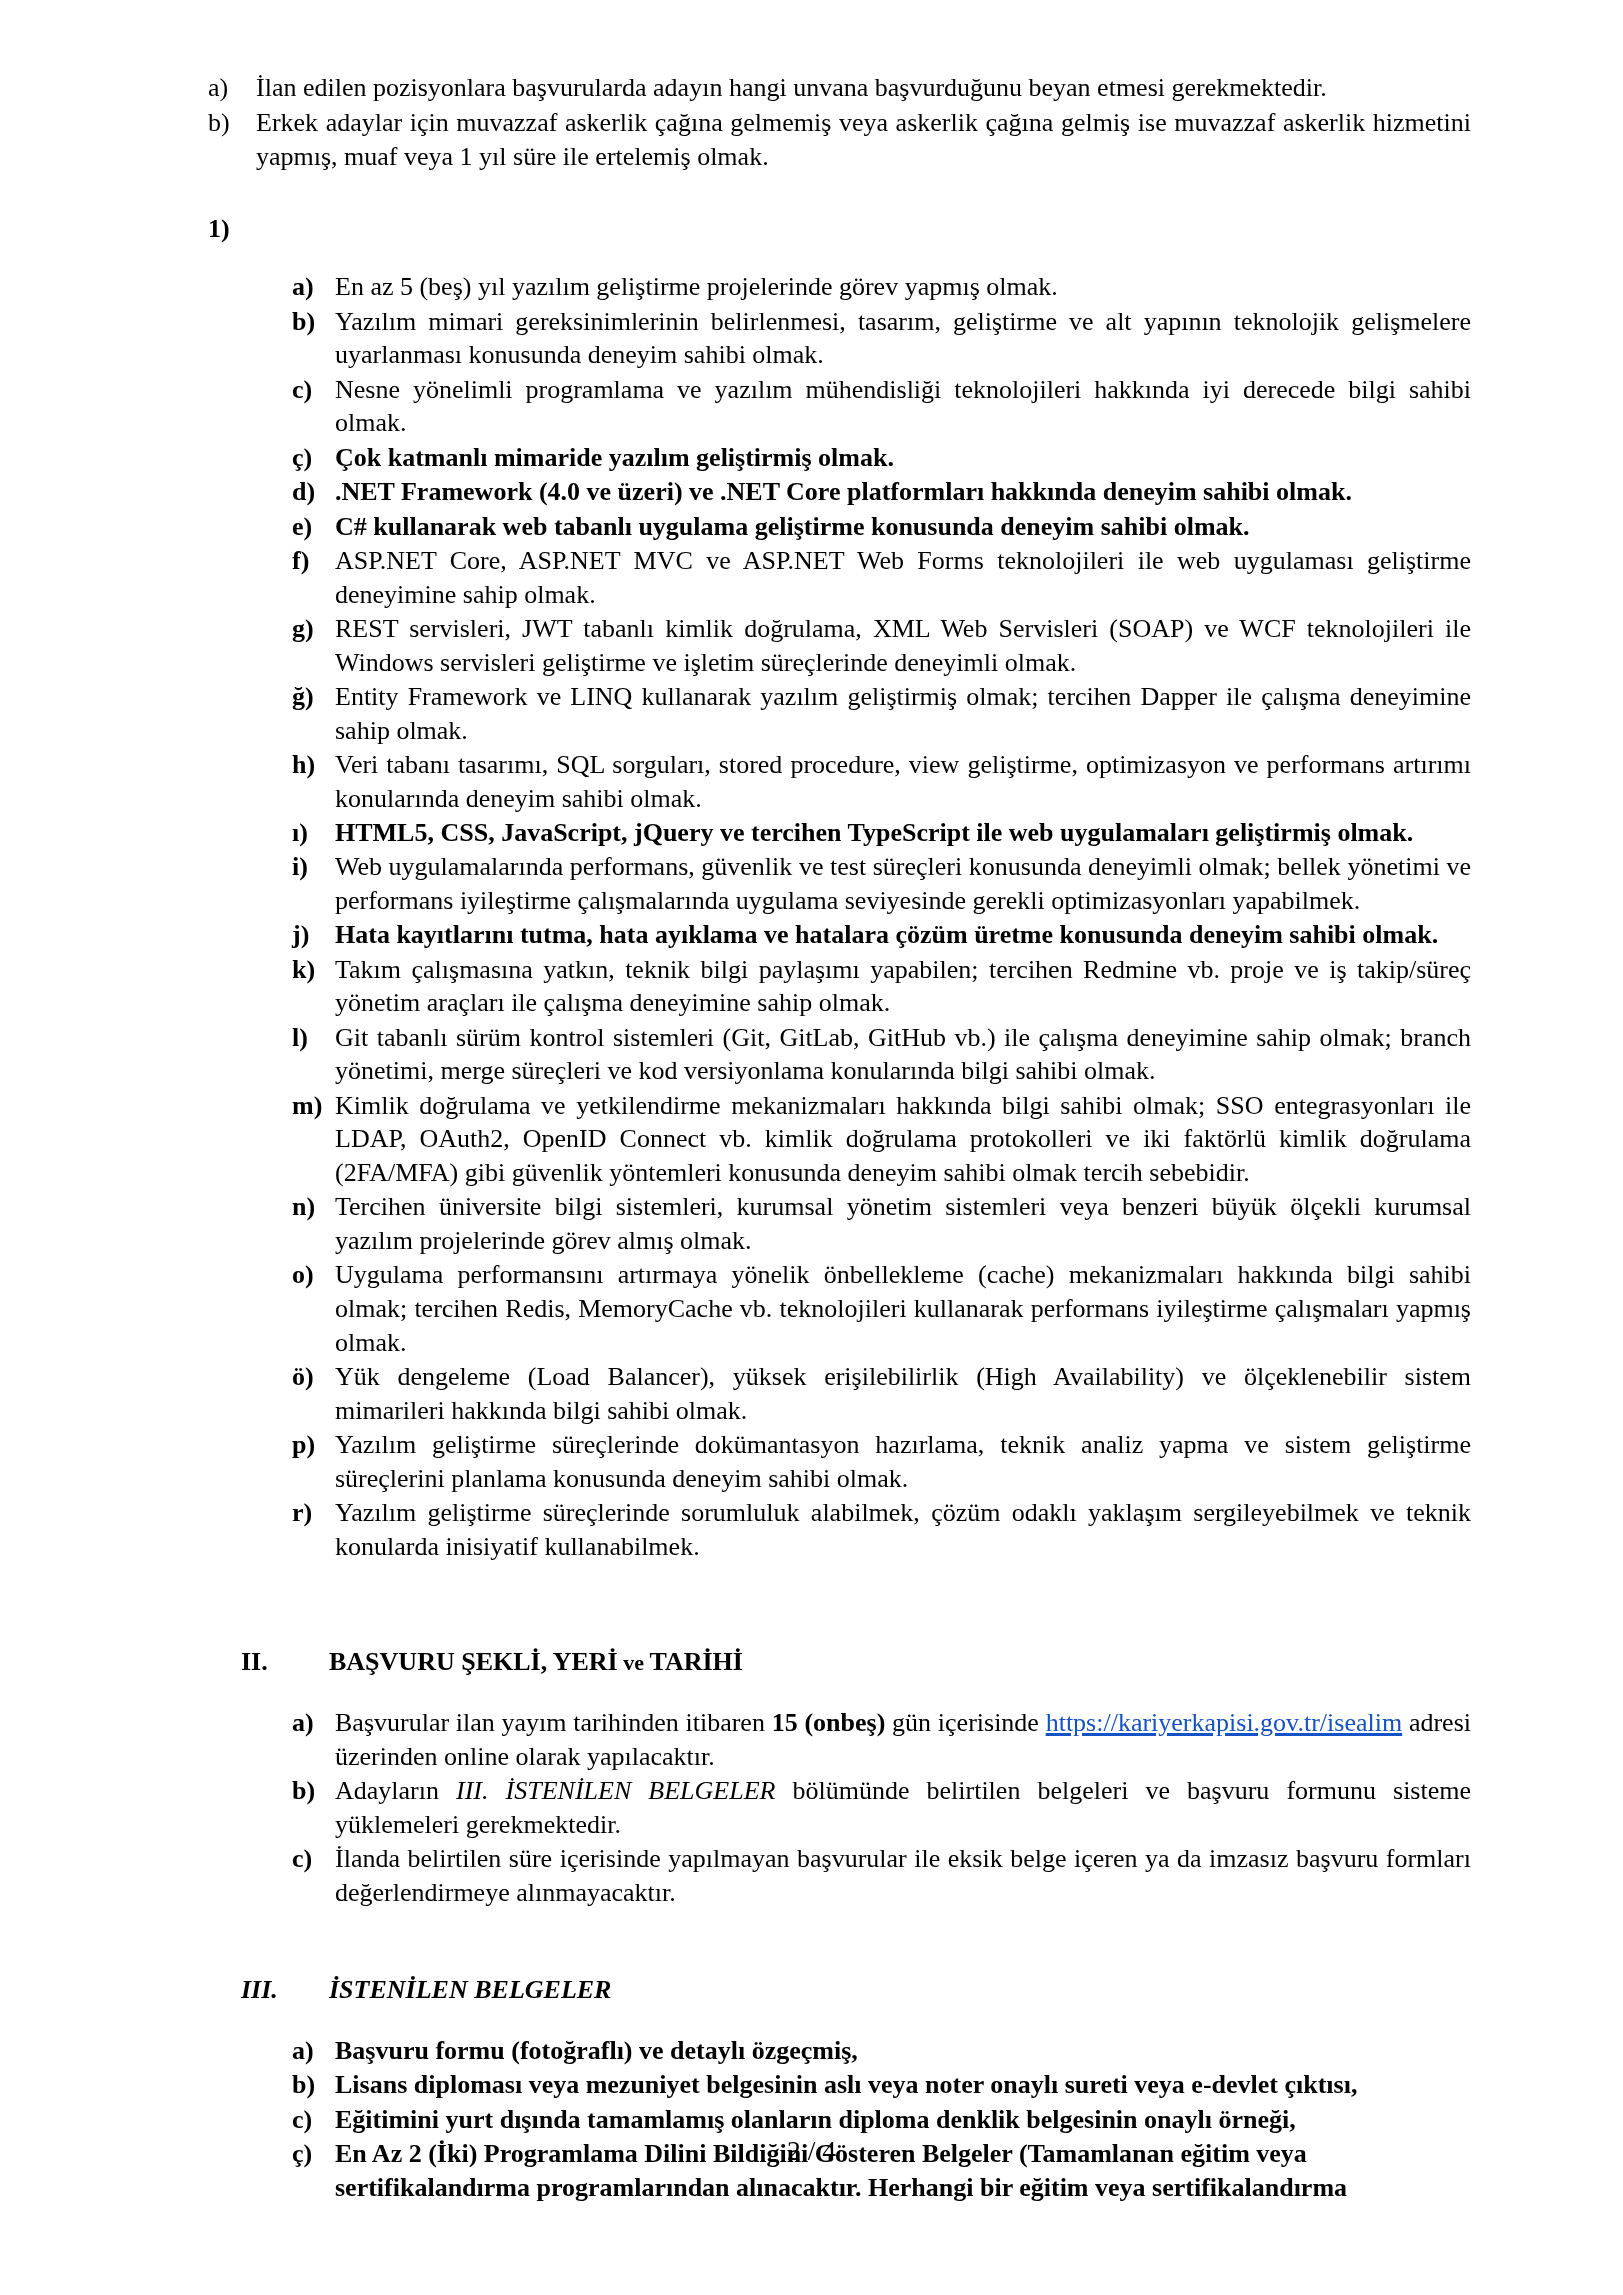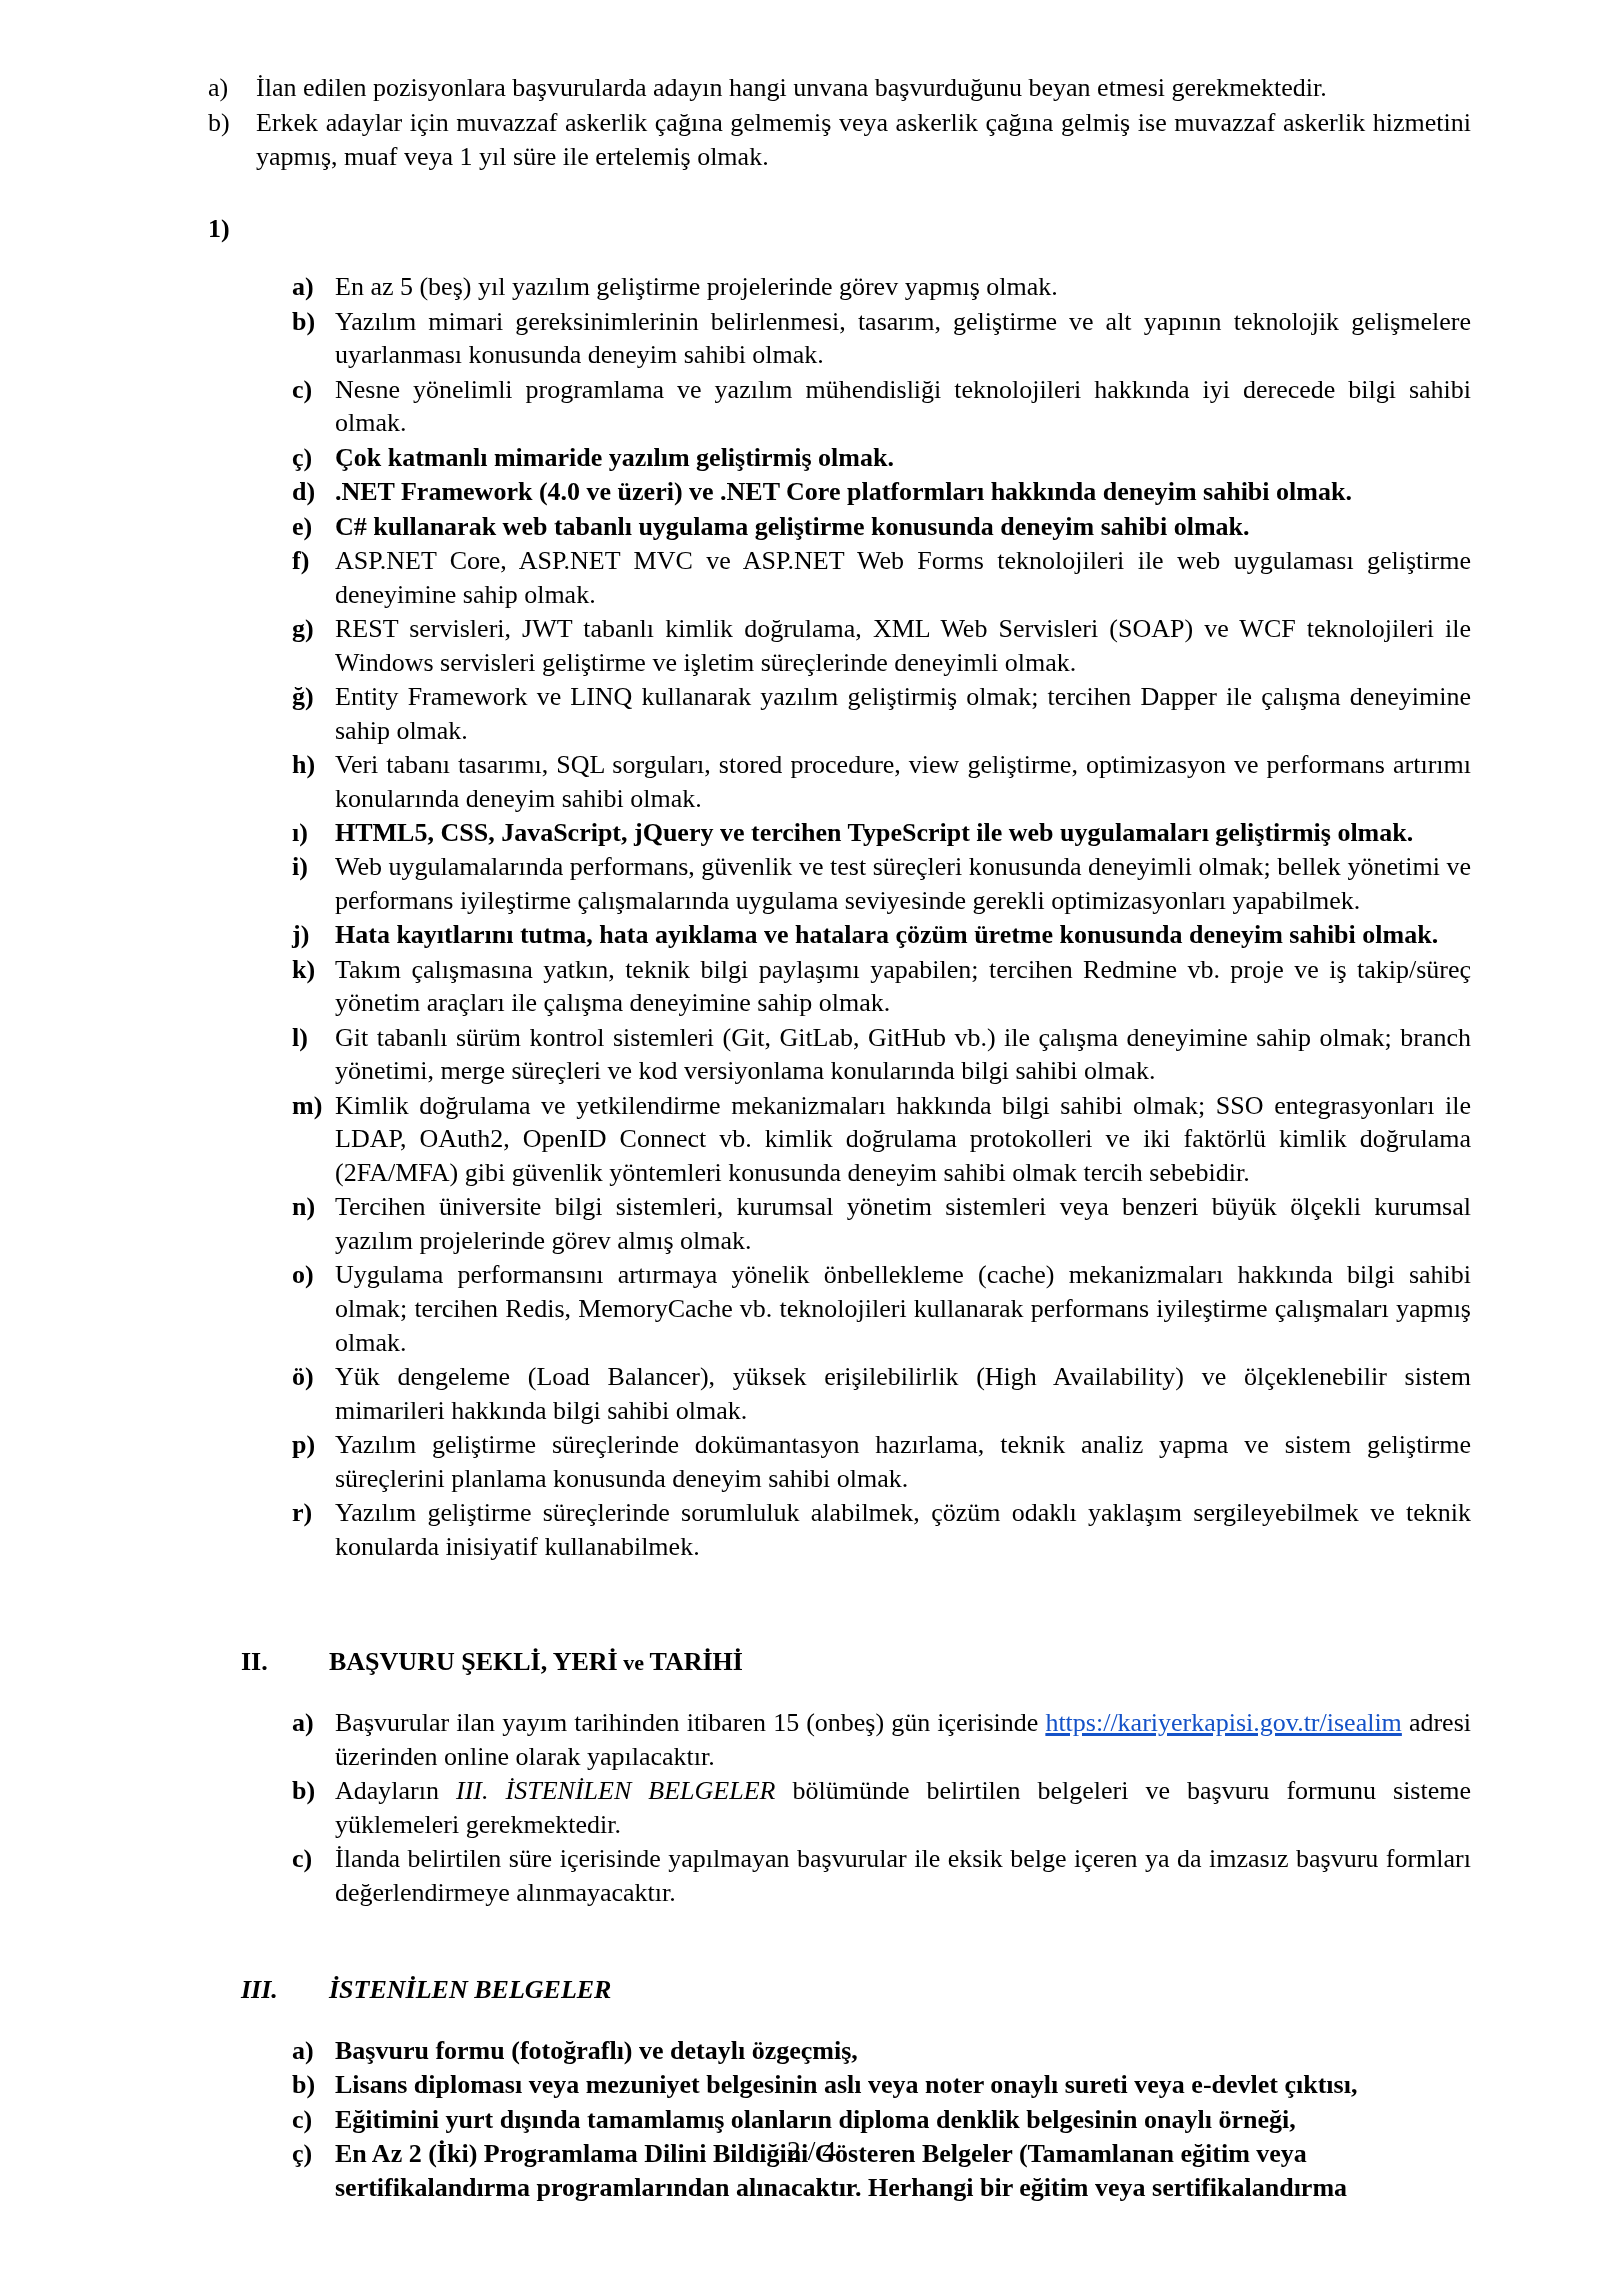--- a/index.html
+++ b/index.html
@@ -112,21 +112,21 @@
   .sec-gap-top { margin-top: 63px; font-style: italic; }
   .sec-gap-top-2 { margin-top: 82px; }
   .sec-list-gap { margin-top: 27.5px; }
 
   a.doclink {
     color: #1452c8;
     text-decoration: underline;
     text-decoration-thickness: 2.6px;
     text-underline-offset: 2px;
   }
-  .bold { font-weight: normal; margin-top: 8px; }
+  .bold { font-weight: bold; margin-top: 8px; }
   .italic { font-style: italic; }
 
   .page-number {
     position: absolute;
     left: 0;
     right: 0;
     top: 2135px;
     text-align: center;
     font-size: 27.5px;
     font-family: "Liberation Serif", "DejaVu Serif", serif;

